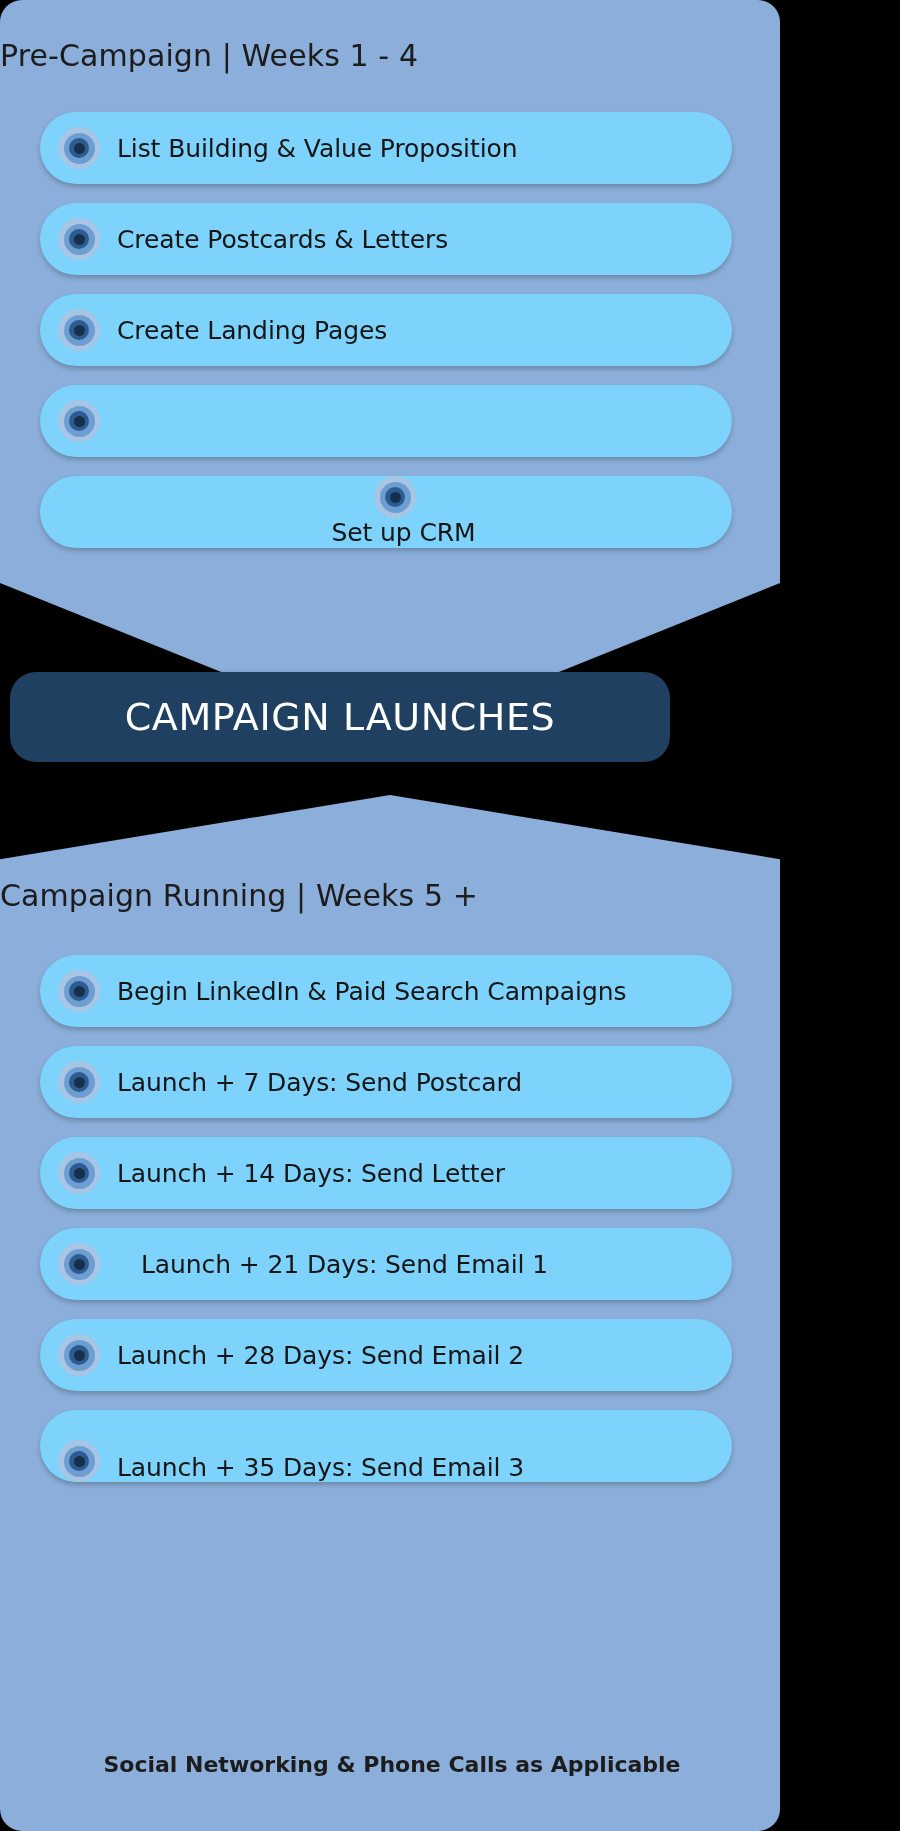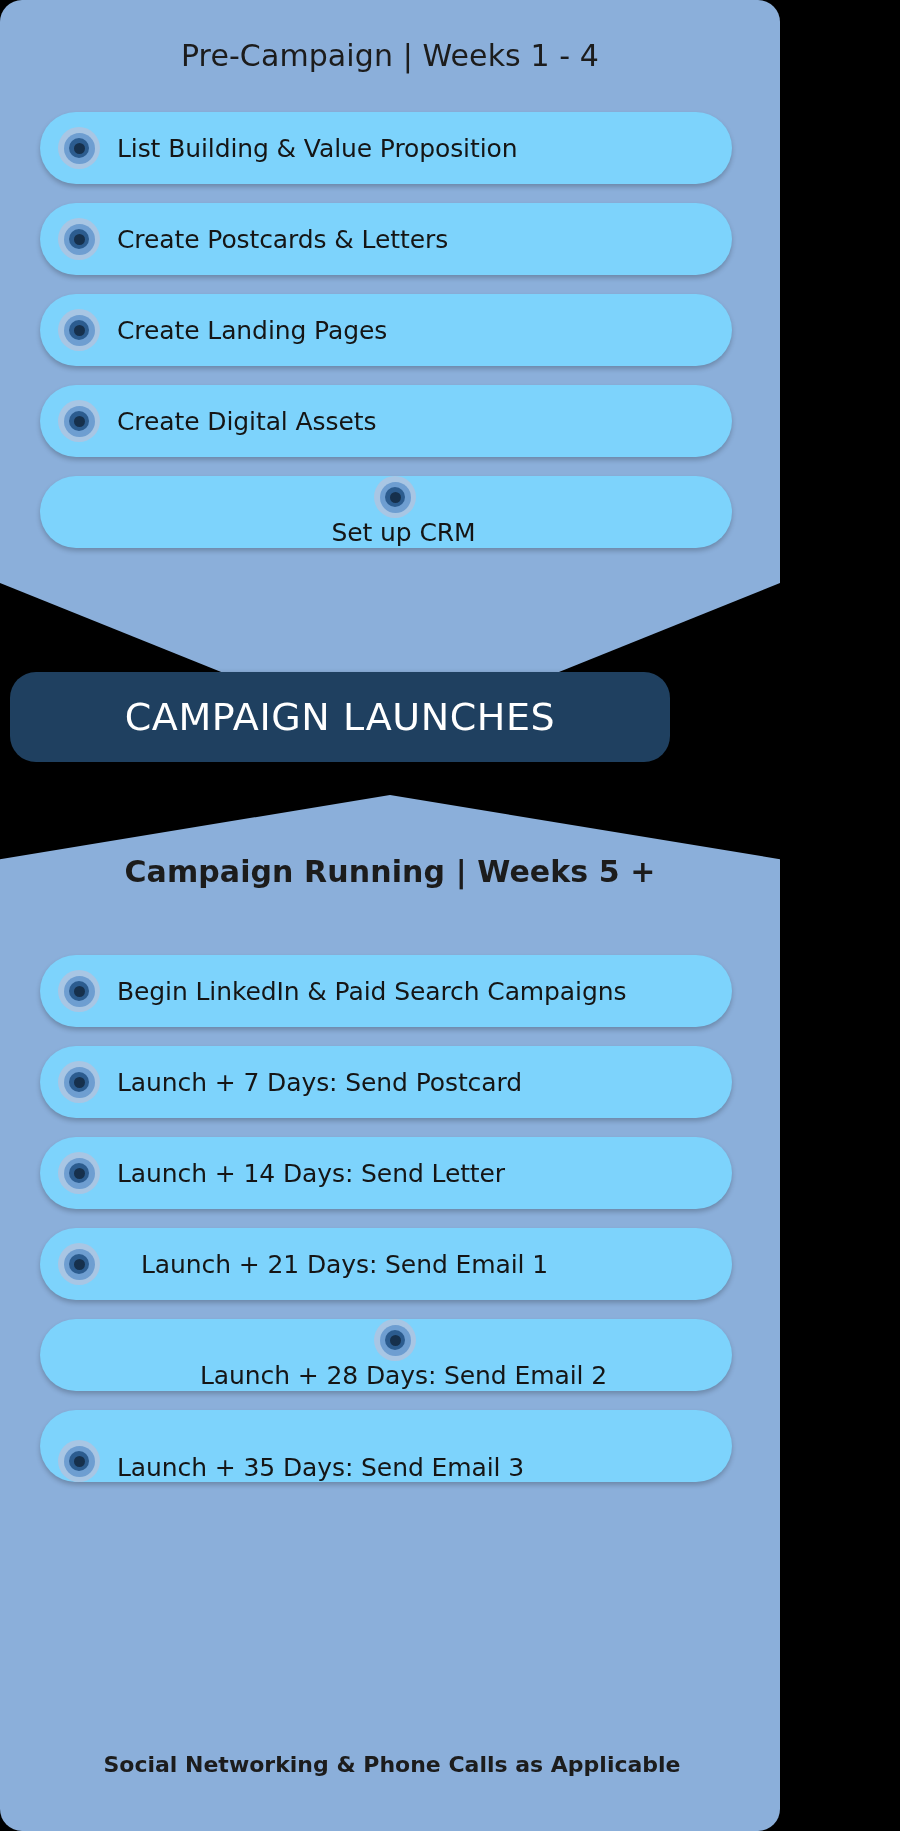--- a/index.html
+++ b/index.html
@@ -66,30 +66,30 @@
         0% 100%,
         0% 6.2%);
   }
 
   
 
   .panel-title {
     position: absolute;
     left: 0;
     width: 780px;
-    text-align: center;
+    text-align: left;
     color: #1C1C1C;
     font-size: 30px;
     font-weight: 400;
     letter-spacing: 0.1px;
     white-space: nowrap;
   }
 
   #title-pre  { top: 38px; }
-  #title-run  { top: 854px; font-weight: bold; }
+  #title-run  { top: 878px; }
 
   
 
   .pill {
     position: absolute;
     left: 40px;
     width: 692px;
     height: 72px;
     background: #7dd3fc;
     border-radius: 36px;
@@ -224,21 +224,20 @@
   </div>
 
   <div class="pill" style="top:385px;">
     <span class="bullseye">
       <span class="ring2">
           <span class="ring3">
             <span class="core"></span>
           </span>
         </span>
     </span>
-    <span class="pill-label">Create Digital Assets</span>
   </div>
 
   <div class="pill" style="top:476px;flex-direction:column;">
     <span class="bullseye">
       <span class="ring2">
           <span class="ring3">
             <span class="core"></span>
           </span>
         </span>
     </span>
@@ -290,21 +289,21 @@
     <span class="bullseye">
       <span class="ring2">
           <span class="ring3">
             <span class="core"></span>
           </span>
         </span>
     </span>
     <span class="pill-label">Launch + 21 Days: Send Email 1</span>
   </div>
 
-  <div class="pill" style="top:1319px;flex-direction:column;">
+  <div class="pill" style="top:1319px;">
     <span class="bullseye">
       <span class="ring2">
           <span class="ring3">
             <span class="core"></span>
           </span>
         </span>
     </span>
     <span class="pill-label">Launch + 28 Days: Send Email 2</span>
   </div>
 

